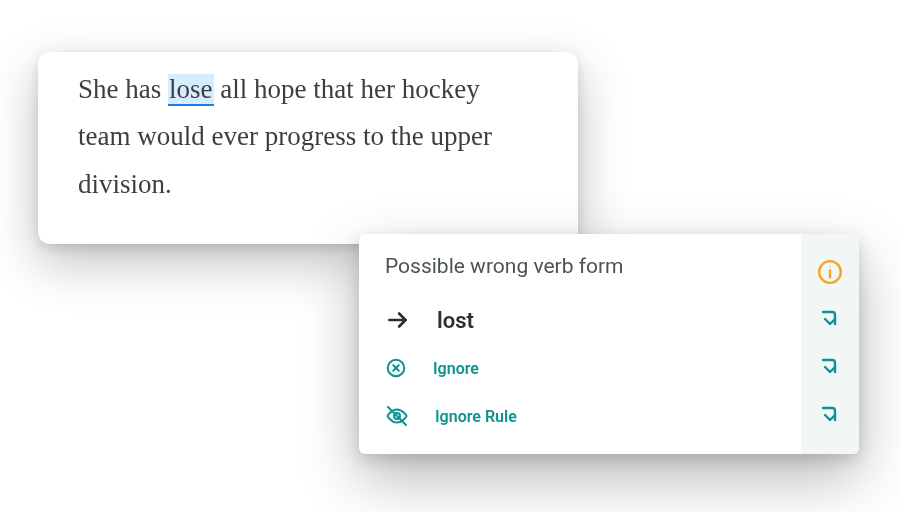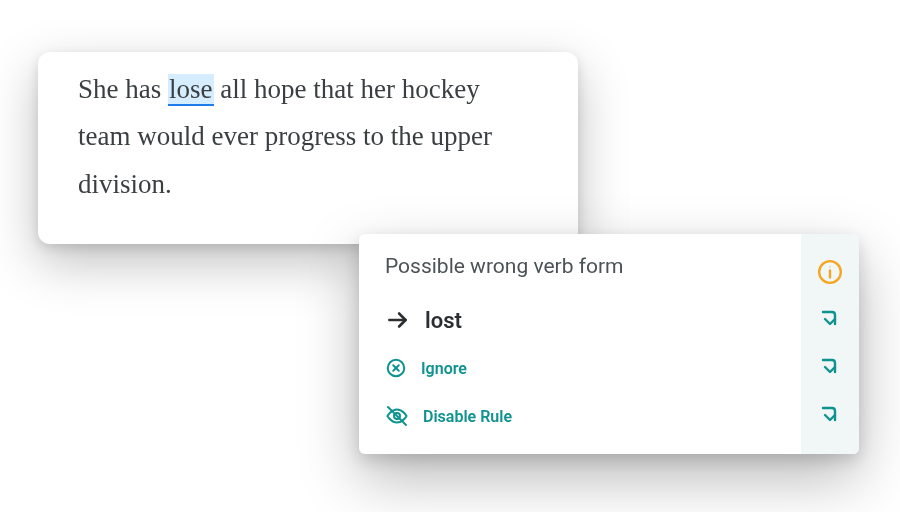--- a/index.html
+++ b/index.html
@@ -60,21 +60,21 @@
   .popup-title {
     font-size: 21px;
     color: #4b5357;
     margin-bottom: 14px;
     line-height: 32px;
   }
   .row {
     display: flex;
     align-items: center;
     min-height: 48px;
-    gap: 14px;
+    gap: 26px;
   }
   .suggestion-text {
     font-size: 22px;
     font-weight: 600;
     color: #2c2f31;
   }
   .action-text {
     font-size: 16px;
     font-weight: 600;
     color: #0f9391;
@@ -128,21 +128,21 @@
     </div>
 
     <div class="row">
       <span class="icon">
         <svg width="24" height="24" viewBox="0 0 24 24" fill="none" stroke="#0f9391" stroke-width="2" stroke-linecap="round" stroke-linejoin="round">
           <path d="M2.5 12s3.5-6.5 9.5-6.5S21.5 12 21.5 12s-3.5 6.5-9.5 6.5S2.5 12 2.5 12z"></path>
           <circle cx="12" cy="12" r="3"></circle>
           <line x1="3" y1="3" x2="21" y2="21"></line>
         </svg>
       </span>
-      <span class="action-text">Disable Rule</span>
+      <span class="action-text">Ignore Rule</span>
     </div>
   </div>
 
   <div class="popup-side">
     <div class="side-slot first">
       <span class="icon">
         <svg width="26" height="26" viewBox="0 0 24 24" fill="none" stroke="#f5a623" stroke-width="2.2" stroke-linecap="round" stroke-linejoin="round">
           <circle cx="12" cy="12" r="10"></circle>
           <line x1="12" y1="10.5" x2="12" y2="17"></line>
           <circle cx="12" cy="7.2" r="0.6" fill="#f5a623" stroke="none"></circle>

